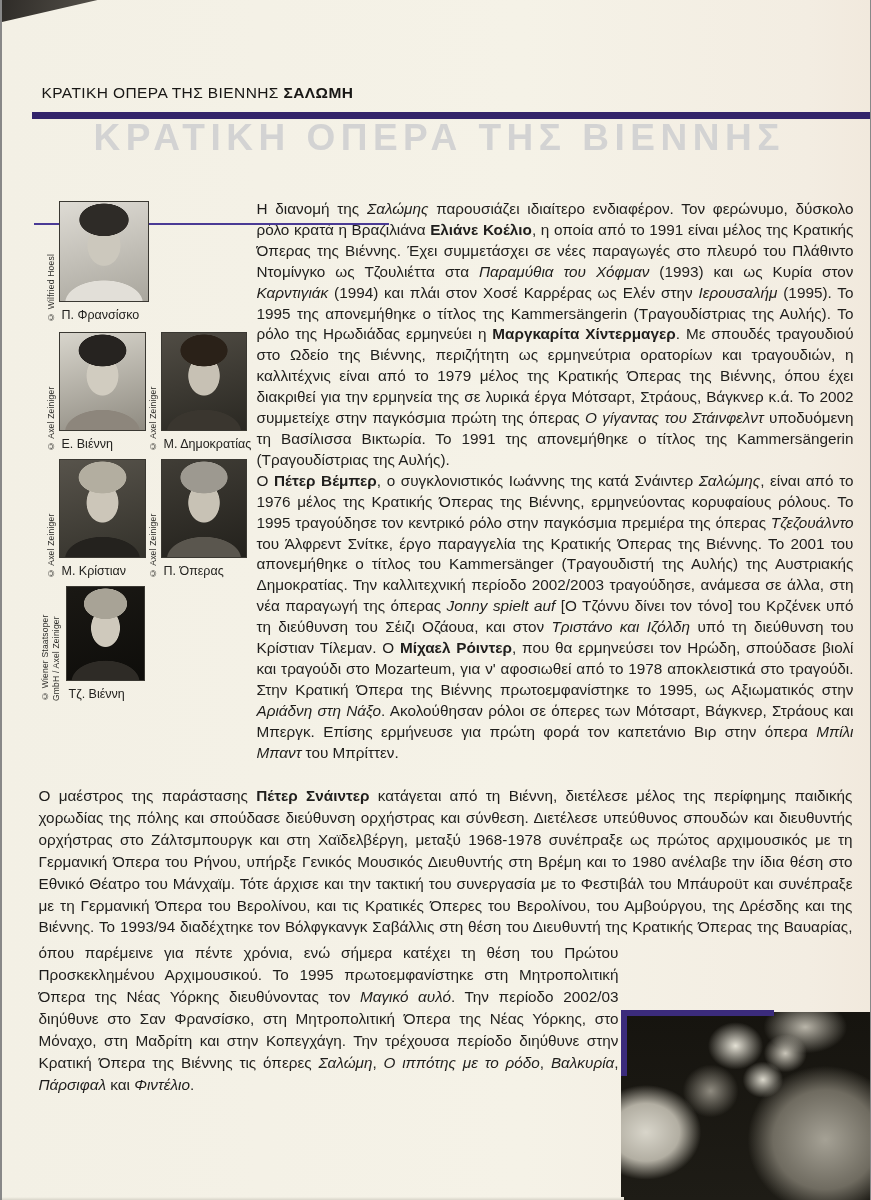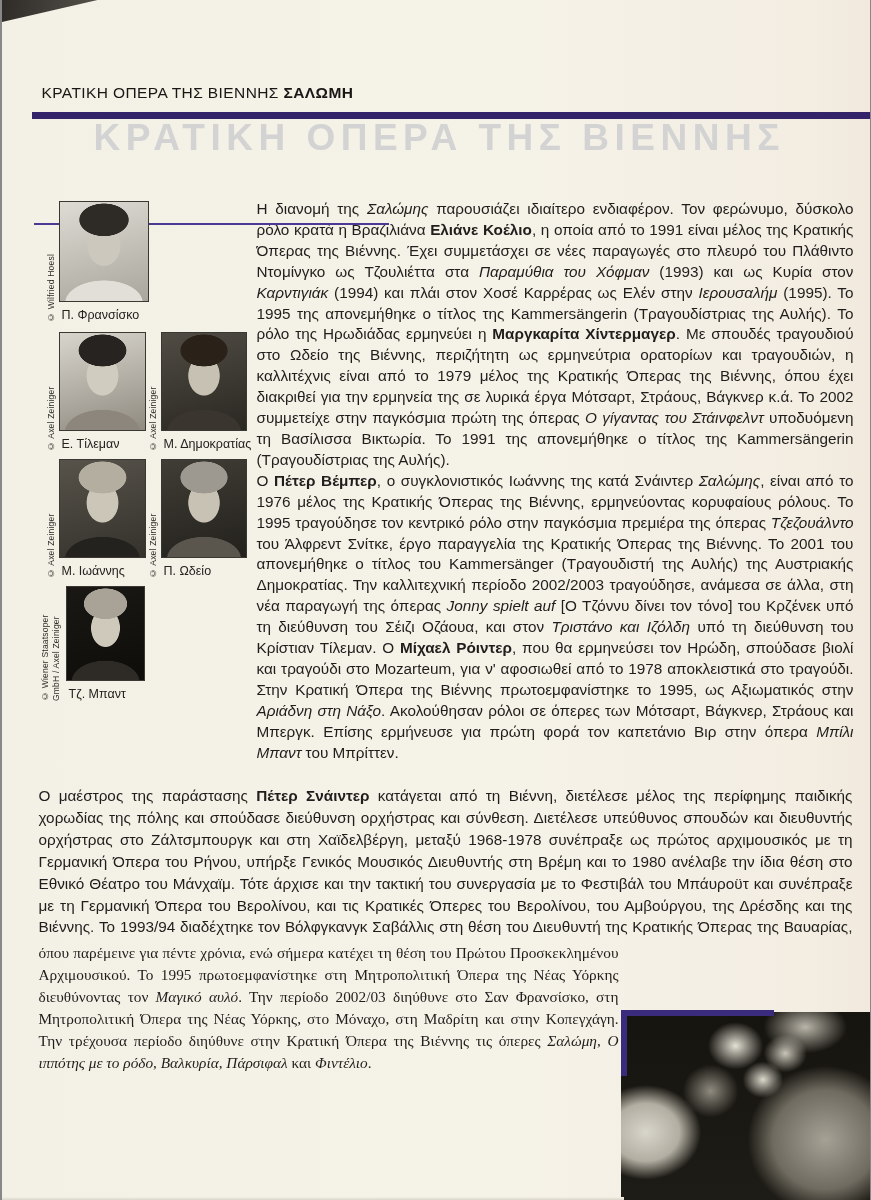--- a/index.html
+++ b/index.html
@@ -59,21 +59,21 @@
     position:absolute;left:255px;top:199px;width:597px;
     font-size:15.3px;line-height:20.9px;text-align:justify;
   }
   .body-col p{margin:0;}
   .body-wide{
     position:absolute;left:33px;top:781px;width:822px;
     font-size:15.3px;line-height:21.9px;text-align:justify;
   }
   .body-wide p{margin:4px;}
   .p-justify-all{text-align-last:justify;}
-  .body-narrow{width:588px;font-family:Liberation Serif, serif;}
+  .body-narrow{width:588px;}
   
   .bw-photo{
     position:absolute;right:0;bottom:0;width:249px;height:188px;
     background:
       radial-gradient(30% 34% at 10% 64%, #d8d5ca 0%, #b2aea2 45%, rgba(0,0,0,0) 74%),
       radial-gradient(16% 20% at 36% 42%, #8f8b80 0%, rgba(0,0,0,0) 70%),
       radial-gradient(15% 17% at 46% 18%, #e4e1d5 0%, rgba(0,0,0,0) 74%),
       radial-gradient(11% 13% at 57% 36%, #dbd8cc 0%, rgba(0,0,0,0) 74%),
       radial-gradient(12% 14% at 66% 22%, #c9c5b9 0%, rgba(0,0,0,0) 72%),
       radial-gradient(38% 48% at 82% 68%, #a5a195 0%, #6f6b60 55%, rgba(0,0,0,0) 82%),
@@ -108,45 +108,45 @@
 
   <figure class="portrait" style="left:57px;top:201px;">
     <span class="credit" style="left:-13px;height:99px;">© Wilfried Hoesl</span>
     <div class="img" style="width:88px;height:99px;--hair:#2e2b27;--skin:#ccc8bd;--suit:#e2dfd8;--bg1:#dedbd4;--bg2:#a9a69d;"></div>
     <figcaption>Π. Φρανσίσκο</figcaption>
   </figure>
 
   <figure class="portrait" style="left:57px;top:332px;">
     <span class="credit" style="left:-13px;height:97px;">© Axel Zeiniger</span>
     <div class="img" style="width:85px;height:97px;--hair:#262320;--skin:#d1ccc0;--suit:#8d867c;--bg1:#d8d5cc;--bg2:#8f8b81;"></div>
-    <figcaption>Ε. Τίλεμαν</figcaption>
+    <figcaption>Ε. Βιέννη</figcaption>
   </figure>
 
   <figure class="portrait" style="left:159px;top:332px;">
     <span class="credit" style="left:-13px;height:97px;">© Axel Zeiniger</span>
     <div class="img" style="width:84px;height:97px;--hair:#2a2118;--skin:#c7c1b4;--suit:#3a362f;--bg1:#504c44;--bg2:#2a2822;"></div>
     <figcaption>Μ. Δημοκρατίας</figcaption>
   </figure>
 
   <figure class="portrait" style="left:57px;top:459px;">
     <span class="credit" style="left:-13px;height:97px;">© Axel Zeiniger</span>
     <div class="img" style="width:85px;height:97px;--hair:#b3aea0;--skin:#ccc6b9;--suit:#24221e;--bg1:#57534b;--bg2:#34322b;"></div>
-    <figcaption>Μ. Ιωάννης</figcaption>
+    <figcaption>Μ. Κρίστιαν</figcaption>
   </figure>
 
   <figure class="portrait" style="left:159px;top:459px;">
     <span class="credit" style="left:-13px;height:97px;">© Axel Zeiniger</span>
     <div class="img" style="width:84px;height:97px;--hair:#9d9990;--skin:#c8c2b5;--suit:#5a564e;--bg1:#403d36;--bg2:#23211c;"></div>
-    <figcaption>Π. Ωδείο</figcaption>
+    <figcaption>Π. Όπερας</figcaption>
   </figure>
 
   <figure class="portrait" style="left:64px;top:586px;">
     <span class="credit" style="left:-26px;height:93px;">© Wiener Staatsoper GmbH / Axel Zeiniger</span>
     <div class="img" style="width:77px;height:93px;--hair:#a8a396;--skin:#cfc9bc;--suit:#2e2b26;--bg1:#1a1814;--bg2:#0e0d0a;"></div>
-    <figcaption>Τζ. Μπαντ</figcaption>
+    <figcaption>Τζ. Βιέννη</figcaption>
   </figure>
 
   <div class="body-col">
     <p><span>Η διανομή της </span><span style="font-style: italic;">Σαλώμης</span><span> παρουσιάζει ιδιαίτερο ενδιαφέρον. Τον φερώνυμο, δύσκολο ρόλο κρατά η Βραζιλιάνα </span><span style="font-weight: 700;">Ελιάνε Κοέλιο</span><span>, η οποία από το 1991 είναι μέλος της Κρατικής Όπερας της Βιέννης. Έχει συμμετάσχει σε νέες παραγωγές στο πλευρό του Πλάθιντο Ντομίνγκο ως Τζουλιέττα στα </span><span style="font-style: italic;">Παραμύθια του Χόφμαν</span><span> (1993) και ως Κυρία στον </span><span style="font-style: italic;">Καρντιγιάκ</span><span> (1994) και πλάι στον Χοσέ Καρρέρας ως Ελέν στην </span><span style="font-style: italic;">Ιερουσαλήμ</span><span> (1995). Το 1995 της απονεμήθηκε ο τίτλος της Kammersängerin (Τραγουδίστριας της Αυλής). Το ρόλο της Ηρωδιάδας ερμηνεύει η </span><span style="font-weight: 700;">Μαργκαρίτα Χίντερμαγερ</span><span>. Με σπουδές τραγουδιού στο Ωδείο της Βιέννης, περιζήτητη ως ερμηνεύτρια ορατορίων και τραγουδιών, η καλλιτέχνις είναι από το 1979 μέλος της Κρατικής Όπερας της Βιέννης, όπου έχει διακριθεί για την ερμηνεία της σε λυρικά έργα Μότσαρτ, Στράους, Βάγκνερ κ.ά. Το 2002 συμμετείχε στην παγκόσμια πρώτη της όπερας </span><span style="font-style: italic;">Ο γίγαντας του Στάινφελντ</span><span> υποδυόμενη τη Βασίλισσα Βικτωρία. Το 1991 της απονεμήθηκε ο τίτλος της Kammersängerin (Τραγουδίστριας της Αυλής).</span></p>
     <p><span>Ο </span><span style="font-weight: 700;">Πέτερ Βέμπερ</span><span>, ο συγκλονιστικός Ιωάννης της κατά Σνάιντερ </span><span style="font-style: italic;">Σαλώμης</span><span>, είναι από το 1976 μέλος της Κρατικής Όπερας της Βιέννης, ερμηνεύοντας κορυφαίους ρόλους. Το 1995 τραγούδησε τον κεντρικό ρόλο στην παγκόσμια πρεμιέρα της όπερας </span><span style="font-style: italic;">Τζεζουάλντο</span><span> του Άλφρεντ Σνίτκε, έργο παραγγελία της Κρατικής Όπερας της Βιέννης. Το 2001 του απονεμήθηκε ο τίτλος του Kammersänger (Τραγουδιστή της Αυλής) της Αυστριακής Δημοκρατίας. Την καλλιτεχνική περίοδο 2002/2003 τραγούδησε, ανάμεσα σε άλλα, στη νέα παραγωγή της όπερας </span><span style="font-style: italic;">Jonny spielt auf</span><span> [Ο Τζόννυ δίνει τον τόνο] του Κρζένεκ υπό τη διεύθυνση του Σέιζι Οζάουα, και στον </span><span style="font-style: italic;">Τριστάνο και Ιζόλδη</span><span> υπό τη διεύθυνση του Κρίστιαν Τίλεμαν. Ο </span><span style="font-weight: 700;">Μίχαελ Ρόιντερ</span><span>, που θα ερμηνεύσει τον Ηρώδη, σπούδασε βιολί και τραγούδι στο Mozarteum, για ν' αφοσιωθεί από το 1978 αποκλειστικά στο τραγούδι. Στην Κρατική Όπερα της Βιέννης πρωτοεμφανίστηκε το 1995, ως Αξιωματικός στην </span><span style="font-style: italic;">Αριάδνη στη Νάξο</span><span>. Ακολούθησαν ρόλοι σε όπερες των Μότσαρτ, Βάγκνερ, Στράους και Μπεργκ. Επίσης ερμήνευσε για πρώτη φορά τον καπετάνιο Βιρ στην όπερα </span><span style="font-style: italic;">Μπίλι Μπαντ</span><span> του Μπρίττεν.</span></p>
   </div>
 
   <div class="body-wide">
     <p class="p-justify-all"><span>Ο μαέστρος της παράστασης </span><span style="font-weight: 700;">Πέτερ Σνάιντερ</span><span> κατάγεται από τη Βιέννη, διετέλεσε μέλος της περίφημης παιδικής χορωδίας της πόλης και σπούδασε διεύθυνση ορχήστρας και σύνθεση. Διετέλεσε υπεύθυνος σπουδών και διευθυντής ορχήστρας στο Ζάλτσμπουργκ και στη Χαϊδελβέργη, μεταξύ 1968-1978 συνέπραξε ως πρώτος αρχιμουσικός με τη Γερμανική Όπερα του Ρήνου, υπήρξε Γενικός Μουσικός Διευθυντής στη Βρέμη και το 1980 ανέλαβε την ίδια θέση στο Εθνικό Θέατρο του Μάνχαϊμ. Τότε άρχισε και την τακτική του συνεργασία με το Φεστιβάλ του Μπάυροϋτ και συνέπραξε με τη Γερμανική Όπερα του Βερολίνου, και τις Κρατικές Όπερες του Βερολίνου, του Αμβούργου, της Δρέσδης και της Βιέννης. Το 1993/94 διαδέχτηκε τον Βόλφγκανγκ Σαβάλλις στη θέση του Διευθυντή της Κρατικής Όπερας της Βαυαρίας,</span></p>
     <div class="body-narrow">

